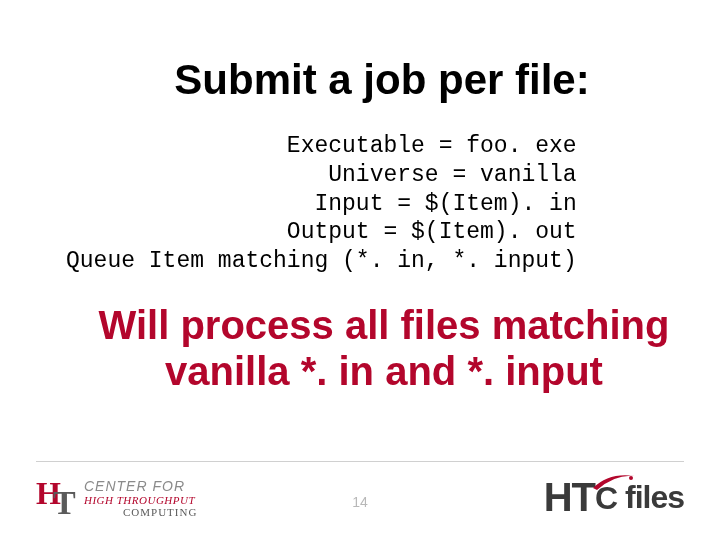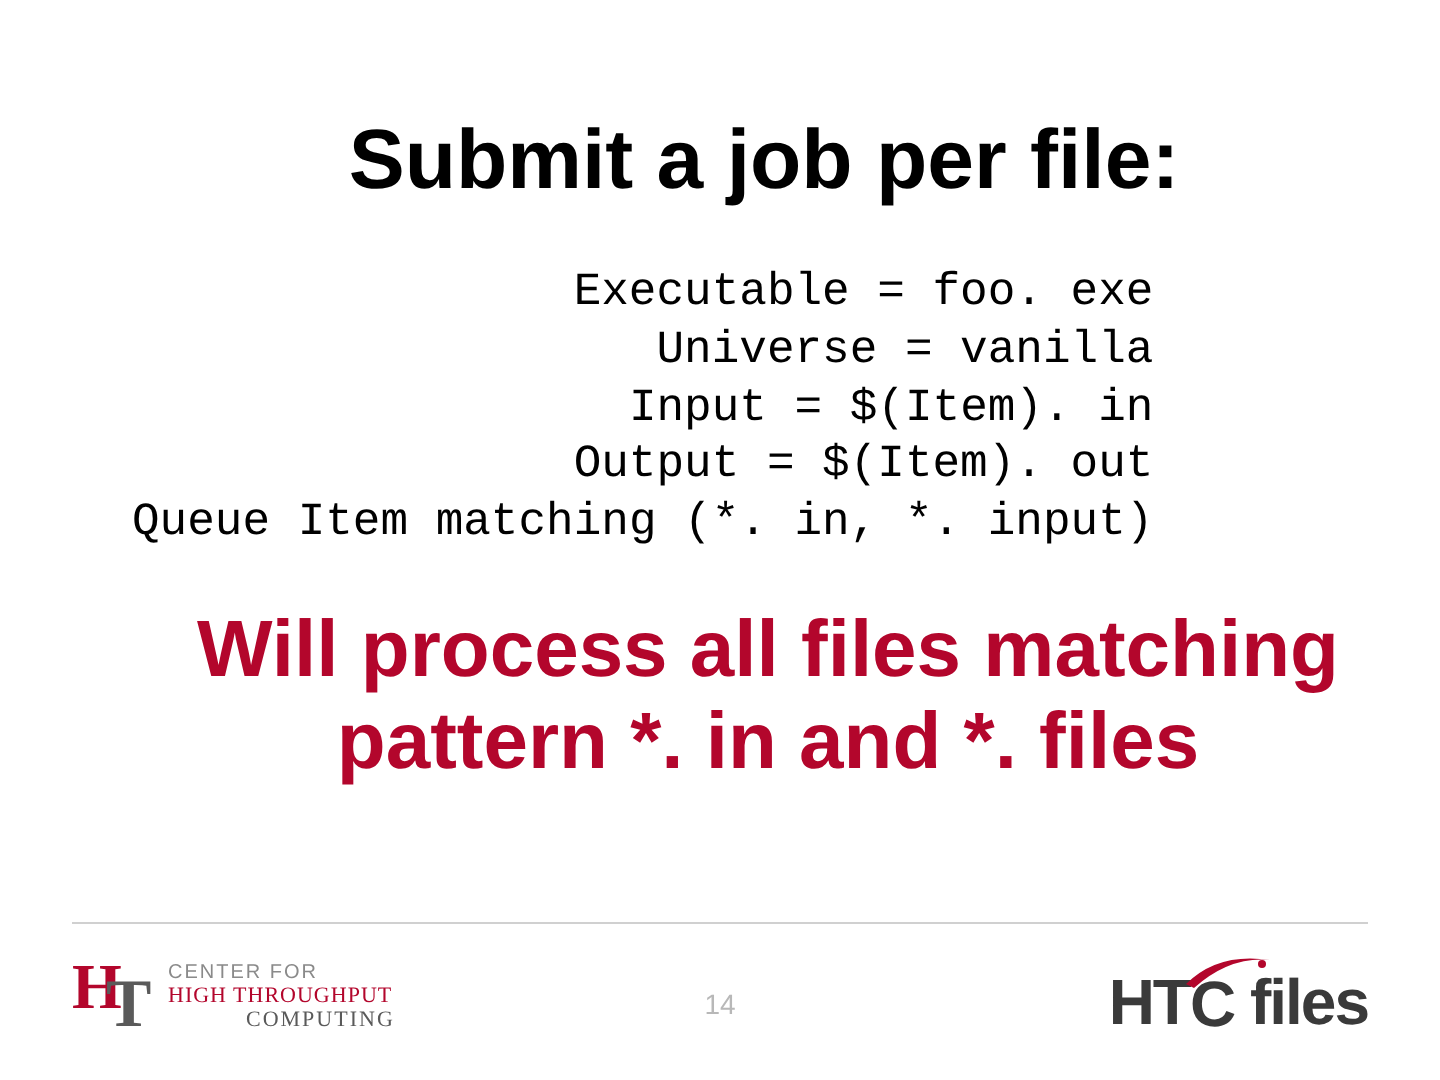--- a/index.html
+++ b/index.html
@@ -105,31 +105,33 @@
     font-size: 34px;
     color: #5a5a5a;
     line-height: 1;
   }
   .chtc-text {
     display: flex;
     flex-direction: column;
     justify-content: center;
   }
   .chtc-line1 {
-    font-size: 10px;
+    font-size: 14px;
     letter-spacing: 1px;
     color: #8a8a8a;
     font-family: Arial, sans-serif;
+    font-style: italic;
   }
   .chtc-line2 {
     font-size: 11px;
     letter-spacing: 0.5px;
     color: #b3062c;
     font-family: Georgia, 'Times New Roman', serif;
     font-weight: 400;
+    font-style: italic;
   }
   .chtc-line3 {
     font-size: 11px;
     letter-spacing: 1px;
     color: #5a5a5a;
     font-family: Georgia, 'Times New Roman', serif;
     font-weight: 400;
     margin-left: 39px;
   }
 
@@ -137,21 +139,21 @@
   .logo-right {
     position: absolute;
     right: 36px;
     bottom: 20px;
     display: flex;
     align-items: center;
   }
   .ht {
     font-family: Arial, Helvetica, sans-serif;
     font-weight: 800;
-    font-size: 32px;
+    font-size: 40px;
     color: #3a3a3a;
     letter-spacing: -1px;
   }
   .ondor {
     font-family: Arial, Helvetica, sans-serif;
     font-weight: 800;
     font-size: 32px;
     color: #3a3a3a;
     letter-spacing: -1px;
   }
@@ -187,21 +189,21 @@
   <div class="title">Submit a job per file:</div>
 
   <div class="code">Executable = foo. exe
 Universe = vanilla
 Input = $(Item). in
 Output = $(Item). out
 Queue Item matching (*. in, *. input)</div>
 
   <div class="matching">
     <span>Will process all files matching</span><br>
-    <span>pattern *. in and *. files</span>
+    <span>vanilla *. in and *. input</span>
   </div>
 
   <div class="hr"></div>
 
   <div class="pagenum">14</div>
 
   <div class="logo-left">
     <div class="chtc-mark">
       <span class="chtc-h">H</span>
       <span class="chtc-t">T</span>

